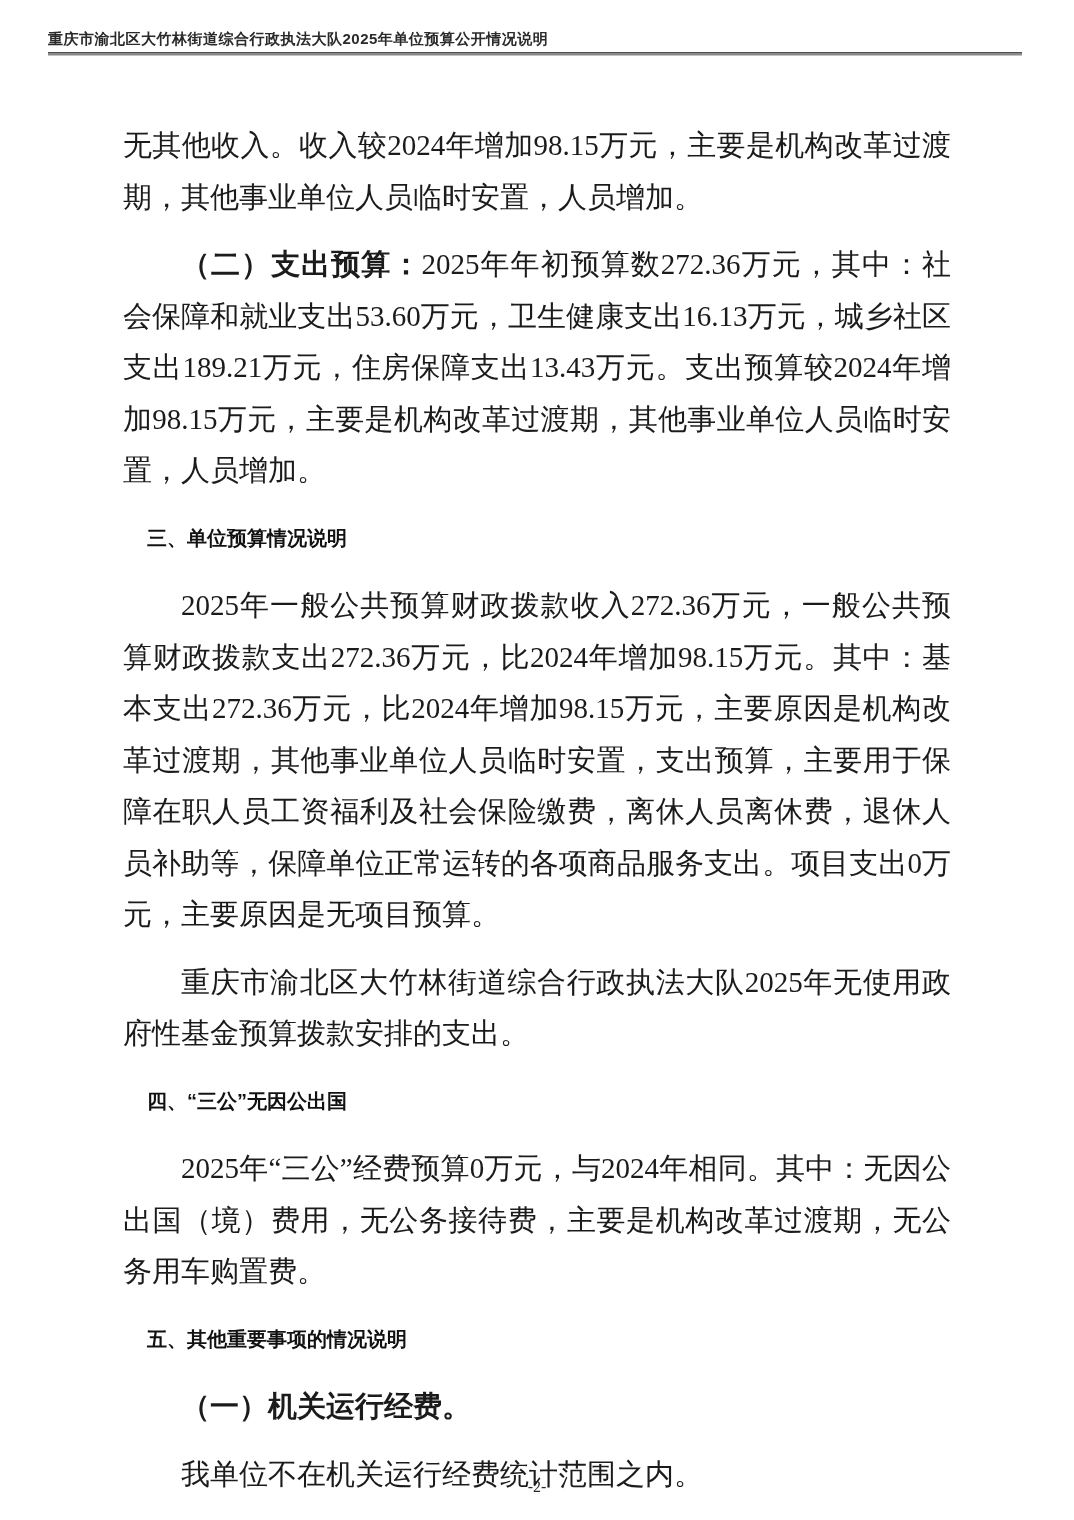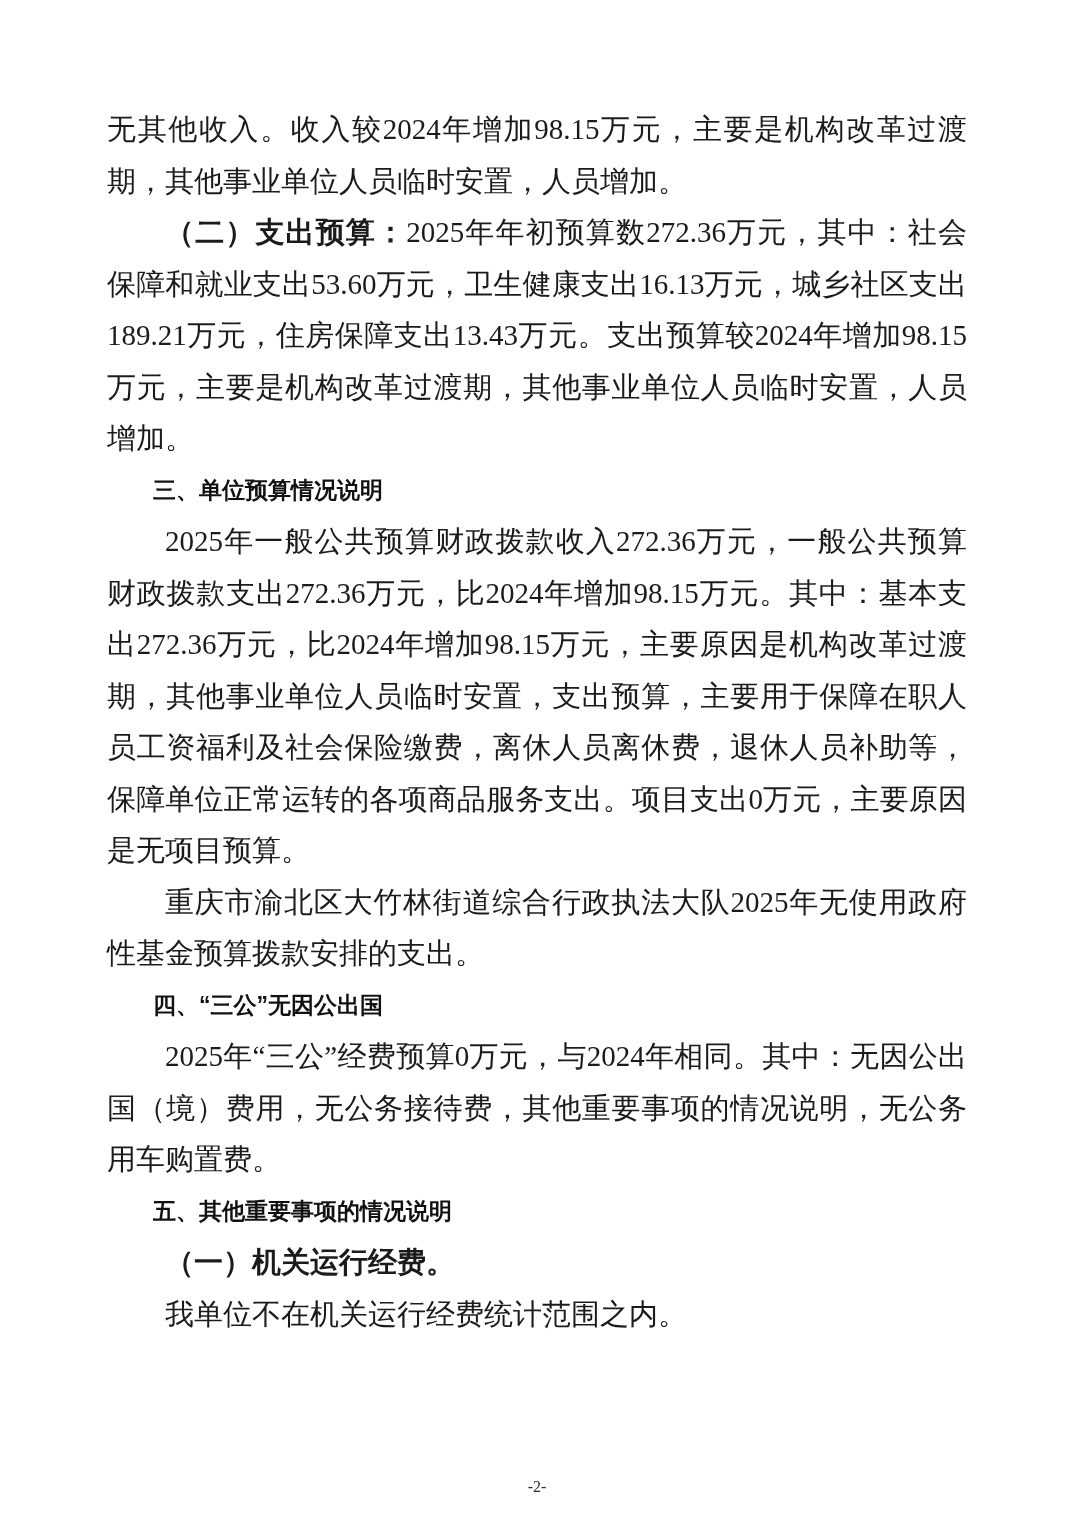--- a/index.html
+++ b/index.html
@@ -44,31 +44,31 @@
     left: 107px;
     width: 860px;
     font-family: "Liberation Serif", "DejaVu Serif", serif;
     font-size: 29px;
     line-height: 51.5px;
     text-align: justify;
     text-justify: inter-character;
     color: #1b1b1b;
   }
   .doc-body p {
-    margin: 0;
+    margin: 16px;
     text-indent: 2em;
   }
   .doc-body p.no-indent {
     text-indent: 0;
   }
   .doc-body .heading {
     margin: 0;
     text-indent: 2em;
     font-family: "Liberation Sans", "DejaVu Sans", sans-serif;
-    font-size: 23px;
+    font-size: 20px;
     font-weight: bold;
     line-height: 51.5px;
     color: #111111;
     text-align: left;
   }
   .doc-body .lead,
   .doc-body .subheading {
     font-weight: 600;
   }
   
@@ -81,37 +81,41 @@
     font-family: "Liberation Serif", "DejaVu Serif", serif;
     font-size: 16px;
     color: #2a2a2a;
   }
 </style>
 </head>
 <body>
 
 <div class="page">
 
+  <header class="doc-header">
+    <div class="header-title">重庆市渝北区大竹林街道综合行政执法大队2025年单位预算公开情况说明</div>
+    <div class="header-rule"></div>
+  </header>
 
   <main class="doc-body">
 
     <p class="no-indent">无其他收入。收入较2024年增加98.15万元，主要是机构改革过渡期，其他事业单位人员临时安置，人员增加。</p>
 
     <p><span class="lead">（二）支出预算：</span><span>2025年年初预算数272.36万元，其中：社会保障和就业支出53.60万元，卫生健康支出16.13万元，城乡社区支出189.21万元，住房保障支出13.43万元。支出预算较2024年增加98.15万元，主要是机构改革过渡期，其他事业单位人员临时安置，人员增加。</span></p>
 
     <h2 class="heading">三、单位预算情况说明</h2>
 
     <p>2025年一般公共预算财政拨款收入272.36万元，一般公共预算财政拨款支出272.36万元，比2024年增加98.15万元。其中：基本支出272.36万元，比2024年增加98.15万元，主要原因是机构改革过渡期，其他事业单位人员临时安置，支出预算，主要用于保障在职人员工资福利及社会保险缴费，离休人员离休费，退休人员补助等，保障单位正常运转的各项商品服务支出。项目支出0万元，主要原因是无项目预算。</p>
 
     <p>重庆市渝北区大竹林街道综合行政执法大队2025年无使用政府性基金预算拨款安排的支出。</p>
 
 
     <h2 class="heading">四、“三公”无因公出国</h2>
 
-    <p>2025年“三公”经费预算0万元，与2024年相同。其中：无因公出国（境）费用，无公务接待费，其他重要事项的情况说明，无公务用车购置费。</p>
+    <p>2025年“三公”经费预算0万元，与2024年相同。其中：无因公出国（境）费用，无公务接待费，主要是机构改革过渡期，无公务用车购置费。</p>
 
     <h2 class="heading">五、其他重要事项的情况说明</h2>
 
     <p class="subheading">（一）机关运行经费。</p>
 
     <p>我单位不在机关运行经费统计范围之内。</p>
 
   </main>
 
   <footer class="doc-footer">

